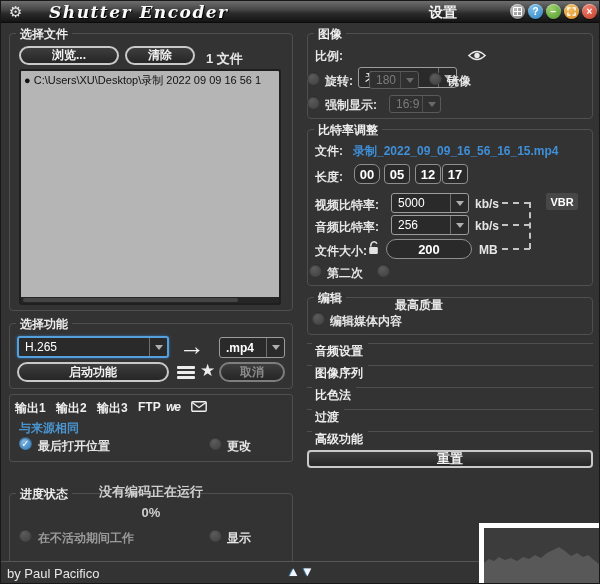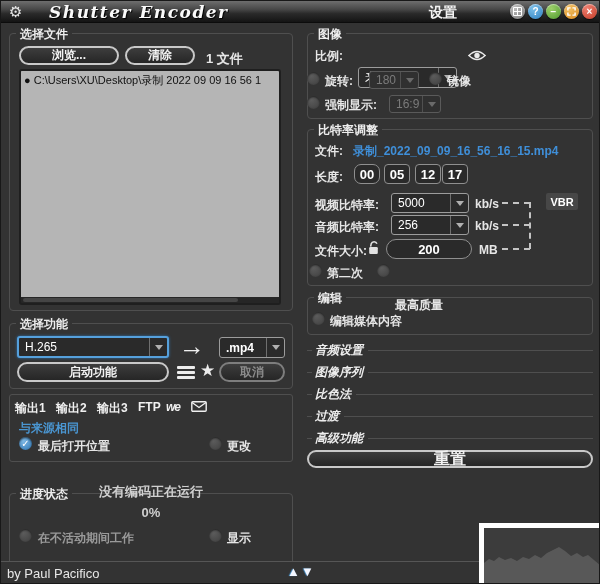--- a/index.html
+++ b/index.html
@@ -45,21 +45,21 @@
   .combo.dis .tri { border-top-color:#6a6a6a; }
   .circle { position:absolute; width:13px; height:13px; border-radius:50%;
     background:radial-gradient(circle at 35% 30%, #5c5c5c,#3f3f3f);
     box-shadow:inset 0 1px 2px rgba(0,0,0,.6); cursor:pointer; }
   .circle.checked { background:radial-gradient(circle at 35% 30%, #7fb9e6,#2e76b4);
     display:flex; align-items:center; justify-content:center; color:#fff; font-size:10px; font-weight:bold; }
   .dash-h { position:absolute; height:0; border-top:2px dashed #c4c4c4; }
   .dash-v { position:absolute; width:0; border-left:2px dashed #c4c4c4; }
   .numbox { position:absolute; background:#2a2a2a; border:1px solid #8f8f8f; border-radius:4px;
     color:#fff; font-size:13px; font-weight:bold; display:flex; align-items:center; justify-content:center; }
-  .collapsed { position:absolute; display:flex; align-items:center; height:14px;font-style:italic; }
+  .collapsed { position:absolute; display:flex; align-items:flex-start; height:14px; }
   .collapsed .stub { width:5px; border-top:1px solid #4f4f4f; margin-right:3px; }
   .collapsed .txt { font-size:12px; font-weight:bold; color:#ededed; padding-right:5px; white-space:nowrap; }
   .collapsed .line { flex:1; border-top:1px solid #4f4f4f; }
 
   
   .filelist { position:absolute; left:18px; top:68px; width:262px; height:228px;
     background:#b5b5b5; border:2px solid #1f1f1f; border-bottom:none; border-radius:3px 3px 0 0; overflow:hidden; }
   .filerow { font-size:11px; color:#111; padding:2px 3px; white-space:nowrap; cursor:default; }
   .scrolltrack { position:absolute; left:18px; top:296px; width:262px; height:8px;
     background:#262626; border:2px solid #1f1f1f; border-top:none; border-radius:0 0 3px 3px; }
@@ -77,21 +77,21 @@
   .footer { position:absolute; left:0; top:560px; width:600px; height:24px; background:#333; border-top:1px solid #565656; }
   .credit { position:absolute; left:6px; top:4px; font-size:13px; color:#e8e8e8; }
   .updown { position:absolute; left:286px; top:2px; font-size:13px; color:#f4f6ff; cursor:pointer;
     text-shadow:-1px 0 1px #4a96d2; letter-spacing:1px; }
 
   
   .bluefile { position:absolute; left:352px; top:142px; font-size:12px; font-weight:bold; color:#3f8fd9; }
   .vbr { position:absolute; left:545px; top:192px; width:32px; height:17px; background:#474747;
     border-radius:2px; color:#fff; font-size:11px; font-weight:bold;
     display:flex; align-items:center; justify-content:center; cursor:pointer; }
-  .resetbtn { left:306px; top:449px; width:286px; height:18px; border-radius:9px; font-size:16px; }
+  .resetbtn { left:306px; top:449px; width:286px; height:18px; border-radius:4px; font-size:13px; }
 
   
   .overlay { position:absolute; left:478px; top:522px; width:122px; height:62px;
     background:#3c3c3c; border-top:5px solid #fff; border-left:5px solid #fff; }
   .overlay svg { position:absolute; left:0; bottom:0; }
 </style>
 </head>
 <body>
 
 <div class="win">

